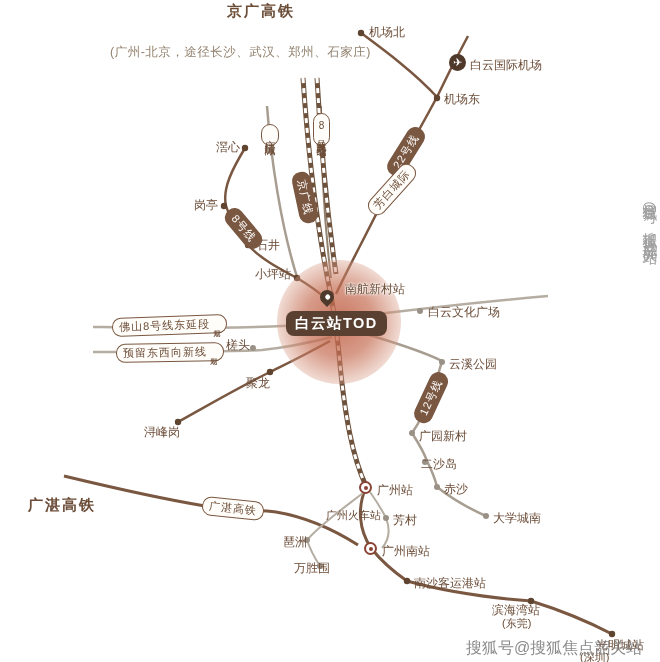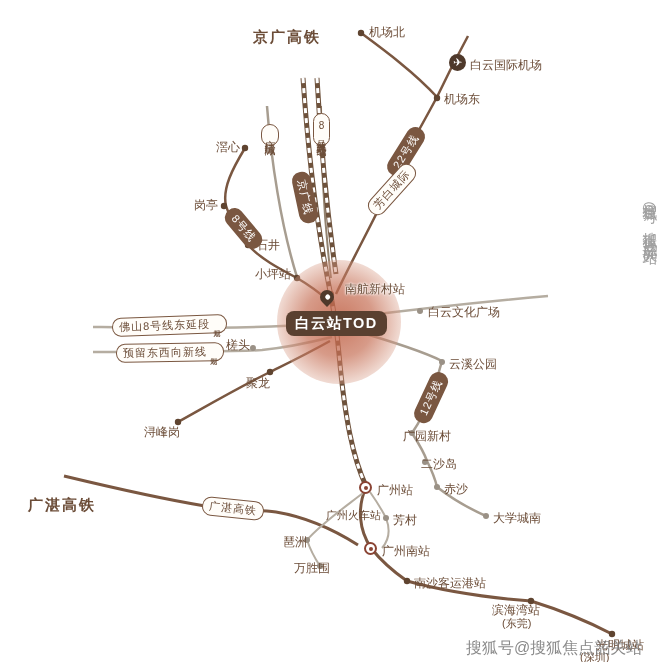--- a/index.html
+++ b/index.html
@@ -104,40 +104,41 @@
       <circle cx="386" cy="518" r="3" fill="#9a9186"></circle>
       <circle cx="307" cy="540" r="3" fill="#9a9186"></circle>
       <circle cx="320" cy="566" r="3" fill="#9a9186"></circle>
     </g>
   </svg>
 
   <div class="glow" style="left:277px;top:260px;"></div>
   <div class="pin" style="left:320px;top:290px;"></div>
   <div class="tod" style="left:286px;top:311px;">白云站TOD</div>
 
-  <div class="title" style="left:227px;top:28px;margin-left:26px;">京广高铁</div>
+  <div class="title" style="left:227px;top:2px;">京广高铁</div>
+  <div class="subtitle" style="left:110px;top:44px;">(广州-北京，途径长沙、武汉、郑州、石家庄)</div>
 
   <div class="title" style="left:28px;top:496px;">广湛高铁</div>
 
   <div class="plane" style="left:449px;top:54px;">✈</div>
   <div class="st" style="left:470px;top:57px;">白云国际机场</div>
 
   <div class="st" style="left:369px;top:24px;">机场北</div>
   <div class="st" style="left:444px;top:91px;">机场东</div>
   <div class="st" style="left:216px;top:139px;">滘心</div>
   <div class="st" style="left:194px;top:197px;">岗亭</div>
   <div class="st" style="left:256px;top:237px;">石井</div>
   <div class="st" style="left:255px;top:266px;">小坪站</div>
   <div class="st onglow" style="left:337px;top:281px;">南航新村站</div>
   <div class="st" style="left:428px;top:304px;">白云文化广场</div>
   <div class="st" style="left:226px;top:337px;">槎头</div>
   <div class="st" style="left:246px;top:375px;">聚龙</div>
   <div class="st" style="left:144px;top:424px;">浔峰岗</div>
   <div class="st" style="left:449px;top:356px;font-family:Liberation Mono, monospace;">云溪公园</div>
-  <div class="st" style="left:403px;top:428px;">广园新村</div>
+  <div class="st" style="left:419px;top:428px;">广园新村</div>
   <div class="st" style="left:421px;top:456px;">二沙岛</div>
   <div class="st" style="left:444px;top:481px;">赤沙</div>
   <div class="st" style="left:493px;top:510px;">大学城南</div>
   <div class="st" style="left:393px;top:512px;">芳村</div>
   <div class="ricon" style="left:359px;top:481px;"></div>
   <div class="st" style="left:377px;top:482px;">广州站</div>
   <div class="st sm" style="left:326px;top:508px;">广州火车站</div>
   <div class="st" style="left:283px;top:534px;">琶洲</div>
   <div class="st" style="left:294px;top:560px;">万胜围</div>
   <div class="ricon" style="left:364px;top:542px;"></div>

